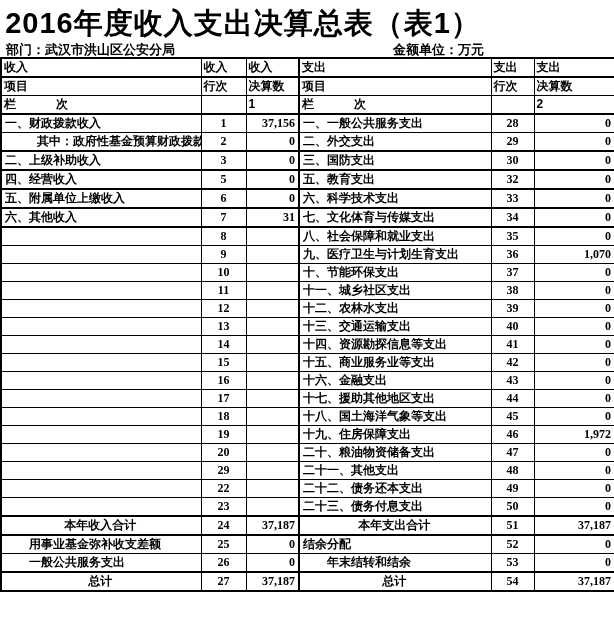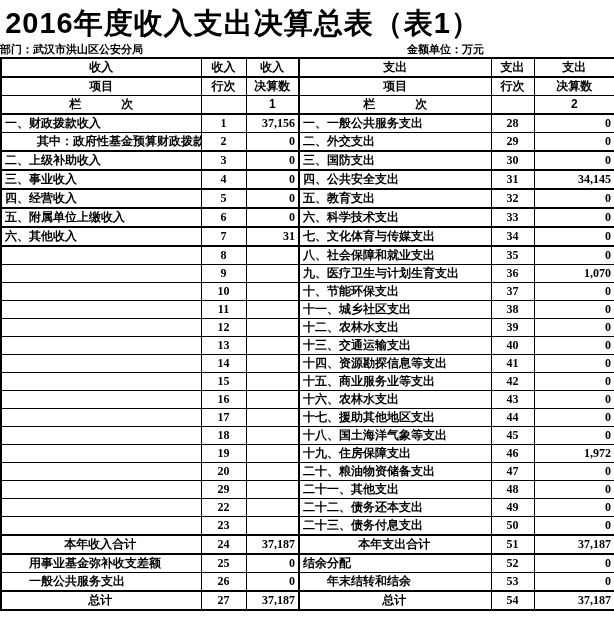--- a/index.html
+++ b/index.html
@@ -16,23 +16,23 @@
     font-weight:bold;
     letter-spacing:1px;
     padding-top:5px;
     line-height:36px;
     white-space:nowrap;
   }
   .meta-row{
     display:flex;
     justify-content:space-between;
     align-items:flex-end;
-    font-size:11px;
+    font-size:13px;
     font-weight:bold;
-    padding:2px 2px 1px 0;
+    padding:2px 2px 1px 6px;
     line-height:13px;
   }
   table{
     border-collapse:collapse;
     table-layout:fixed;
     width:614px;
     border:2px solid #000;
   }
   col.w-item-l{width:200px;}
   col.w-line-l{width:45px;}
@@ -43,21 +43,21 @@
   th,td{
     border:1px solid #000;
     font-size:12px;
     font-weight:bold;
     height:17px;
     padding:0 2px;
     overflow:hidden;
     white-space:nowrap;
     line-height:15px;
   }
-  thead th{text-align:center;margin-top:8px;}
+  thead th{text-align:left;margin-top:8px;}
   thead tr.hdr-a th{border-bottom-width:2px;}
   thead tr.hdr-c th{border-bottom-width:2px;}
   .col-label{white-space:pre;}
   
   .sec-start{border-left-width:2px;}
   .c-item{text-align:left;padding-left:3px;margin-top:20px;}
   .c-line{text-align:center;font-family:"Liberation Serif",serif;}
   .c-amt{text-align:right;padding-right:3px;font-family:"Liberation Serif",serif;}
   .c-center{text-align:center;padding-left:0;}
   tr.thick-after td{border-bottom-width:2px;}
@@ -128,28 +128,20 @@
         </tr>
         <tr class="thick-after">
           <td class="c-item">二、上级补助收入</td>
           <td class="c-line">3</td>
           <td class="c-amt">0</td>
           <td class="c-item sec-start">三、国防支出</td>
           <td class="c-line">30</td>
           <td class="c-amt">0</td>
         </tr>
         <tr class="thick-after">
-          <td class="c-item">三、事业收入</td>
-          <td class="c-line">4</td>
-          <td class="c-amt">0</td>
-          <td class="c-item sec-start">四、公共安全支出</td>
-          <td class="c-line">31</td>
-          <td class="c-amt">34,145</td>
-        </tr>
-        <tr class="thick-after">
           <td class="c-item">四、经营收入</td>
           <td class="c-line">5</td>
           <td class="c-amt">0</td>
           <td class="c-item sec-start">五、教育支出</td>
           <td class="c-line">32</td>
           <td class="c-amt">0</td>
         </tr>
         <tr class="thick-after">
           <td class="c-item">五、附属单位上缴收入</td>
           <td class="c-line">6</td>
@@ -227,21 +219,21 @@
           <td class="c-line">15</td>
           <td class="c-amt"></td>
           <td class="c-item sec-start">十五、商业服务业等支出</td>
           <td class="c-line">42</td>
           <td class="c-amt">0</td>
         </tr>
         <tr>
           <td class="c-item"></td>
           <td class="c-line">16</td>
           <td class="c-amt"></td>
-          <td class="c-item sec-start">十六、农林水支出</td>
+          <td class="c-item sec-start">十六、金融支出</td>
           <td class="c-line">43</td>
           <td class="c-amt">0</td>
         </tr>
         <tr>
           <td class="c-item"></td>
           <td class="c-line">17</td>
           <td class="c-amt"></td>
           <td class="c-item sec-start">十七、援助其他地区支出</td>
           <td class="c-line">44</td>
           <td class="c-amt">0</td>

